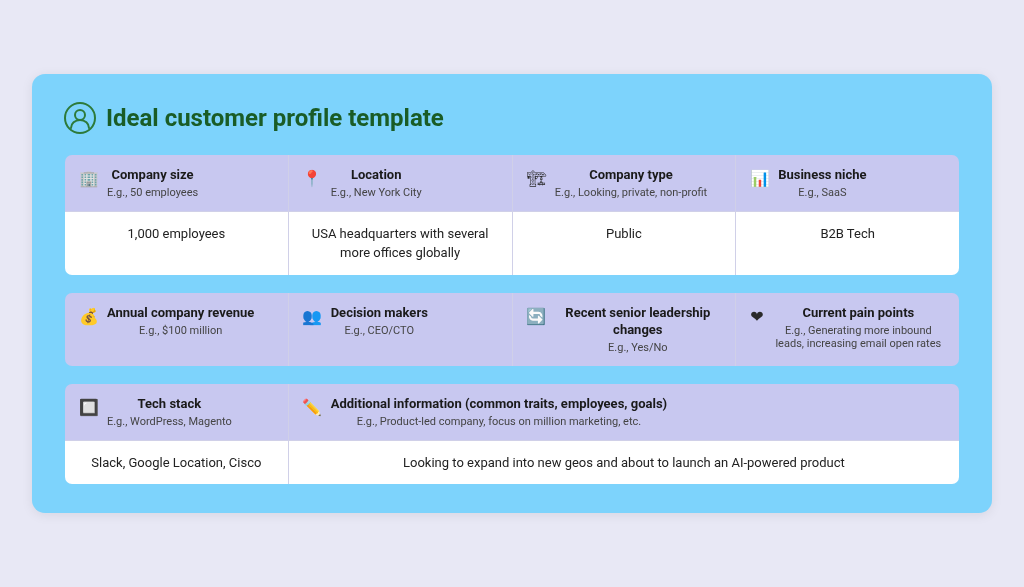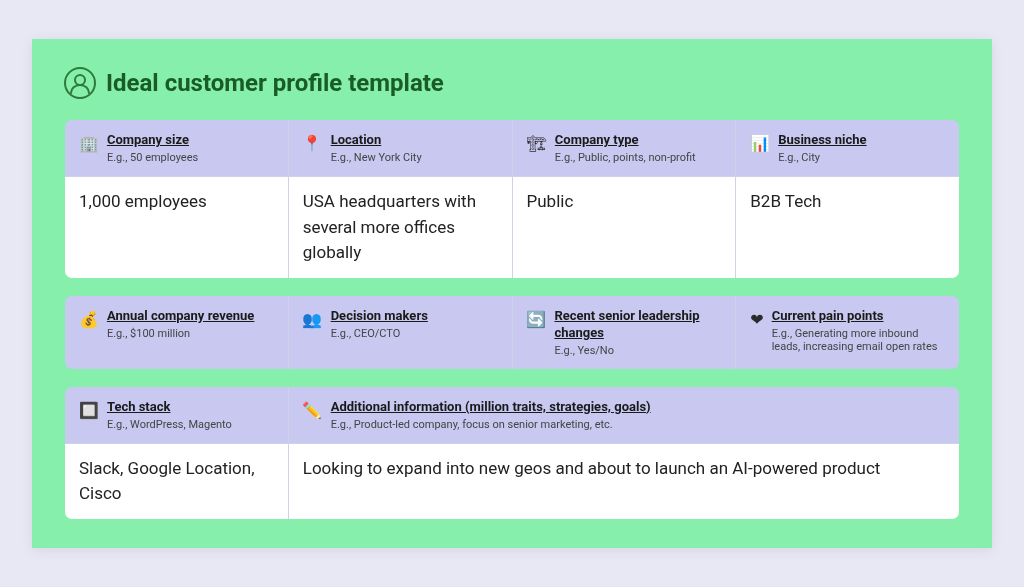--- a/index.html
+++ b/index.html
@@ -6,25 +6,26 @@
     body {
       font-family: -apple-system, BlinkMacSystemFont, 'Segoe UI', Roboto, sans-serif;
       background: #e8e8f5;
       display: flex;
       justify-content: center;
       align-items: center;
       min-height: 587px;
       width: 1024px;
     }
     .card {
-      background: #86efac;
-      border-radius: 0;
+      background: #7dd3fc;
+      border-radius: 13px;
       padding: 28px 32px 28px 32px;
       width: 960px;
       box-shadow: 0 2px 12px rgba(0,0,0,0.08);
+      text-align: center;
     }
     .page-title {
       display: flex;
       align-items: center;
       gap: 10px;
       margin-bottom: 20px;
     }
     .page-title-icon {
       width: 32px;
       height: 32px;
@@ -62,30 +63,29 @@
       font-size: 16px;
       margin-top: 2px;
       flex-shrink: 0;
       color: #2a2a2a;
     }
     .header-text-block .header-label {
       font-weight: 700;
       font-size: 13px;
       color: #1a1a1a;
       line-height: 1.3;
-      text-decoration: underline;
     }
     .header-text-block .header-example {
       font-size: 11px;
       color: #444;
       margin-top: 2px;
     }
     .data-cell {
       background: #ffffff;
-      font-size: 17px;
+      font-size: 13px;
       color: #222;
       line-height: 1.5;
       padding: 14px;
     }
   </style>
 </head>
 <body>
 
 <div class="card">
 
@@ -117,30 +117,30 @@
             <div class="header-label">Location</div>
             <div class="header-example">E.g., New York City</div>
           </div>
         </div>
       </td>
       <td class="header-cell">
         <div class="header-cell-inner">
           <span class="header-icon">🏗</span>
           <div class="header-text-block">
             <div class="header-label">Company type</div>
-            <div class="header-example">E.g., Public, points, non-profit</div>
+            <div class="header-example">E.g., Looking, private, non-profit</div>
           </div>
         </div>
       </td>
       <td class="header-cell">
         <div class="header-cell-inner">
           <span class="header-icon">📊</span>
           <div class="header-text-block">
             <div class="header-label">Business niche</div>
-            <div class="header-example">E.g., City</div>
+            <div class="header-example">E.g., SaaS</div>
           </div>
         </div>
       </td>
     </tr>
     <tr>
       <td class="data-cell">1,000 employees</td>
       <td class="data-cell">USA headquarters with several more offices globally</td>
       <td class="data-cell">Public</td>
       <td class="data-cell">B2B Tech</td>
     </tr>
@@ -199,22 +199,22 @@
           <div class="header-text-block">
             <div class="header-label">Tech stack</div>
             <div class="header-example">E.g., WordPress, Magento</div>
           </div>
         </div>
       </td>
       <td class="header-cell" colspan="3" style="width:75%;">
         <div class="header-cell-inner">
           <span class="header-icon">✏️</span>
           <div class="header-text-block">
-            <div class="header-label">Additional information (million traits, strategies, goals)</div>
-            <div class="header-example">E.g., Product-led company, focus on senior marketing, etc.</div>
+            <div class="header-label">Additional information (common traits, employees, goals)</div>
+            <div class="header-example">E.g., Product-led company, focus on million marketing, etc.</div>
           </div>
         </div>
       </td>
     </tr>
     <tr>
       <td class="data-cell" style="width:25%;">Slack, Google Location, Cisco</td>
       <td class="data-cell" colspan="3" style="width:75%;">Looking to expand into new geos and about to launch an AI-powered product</td>
     </tr>
   </tbody>
     </table>

